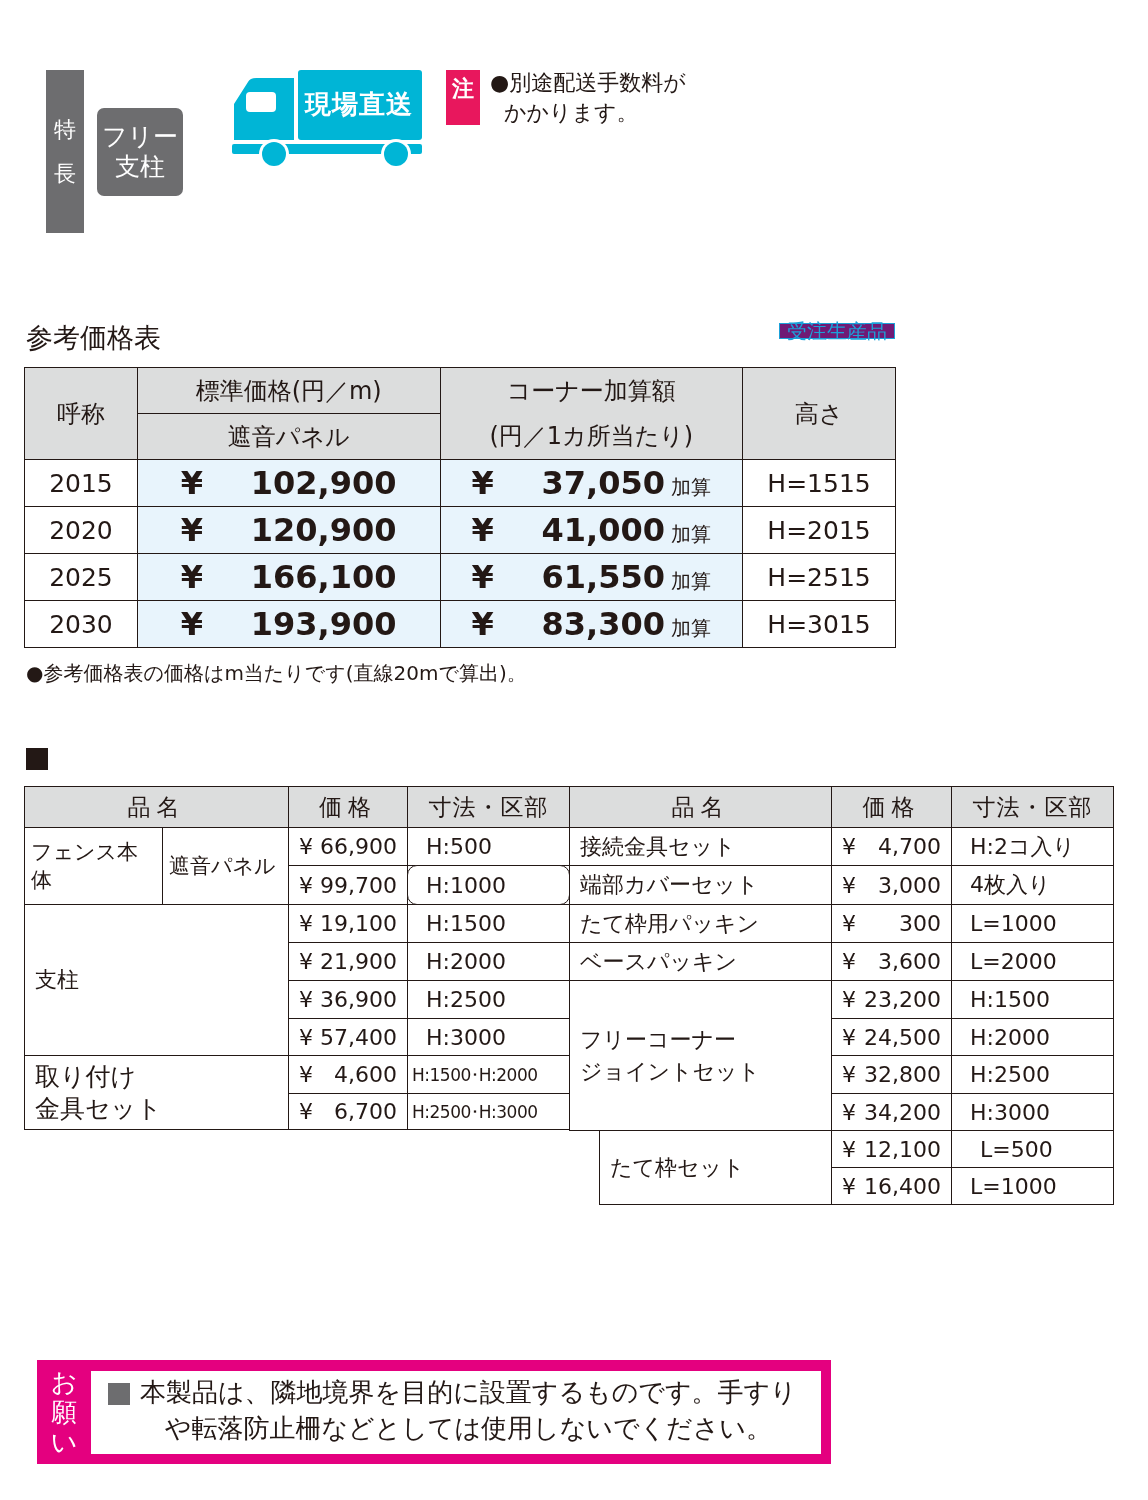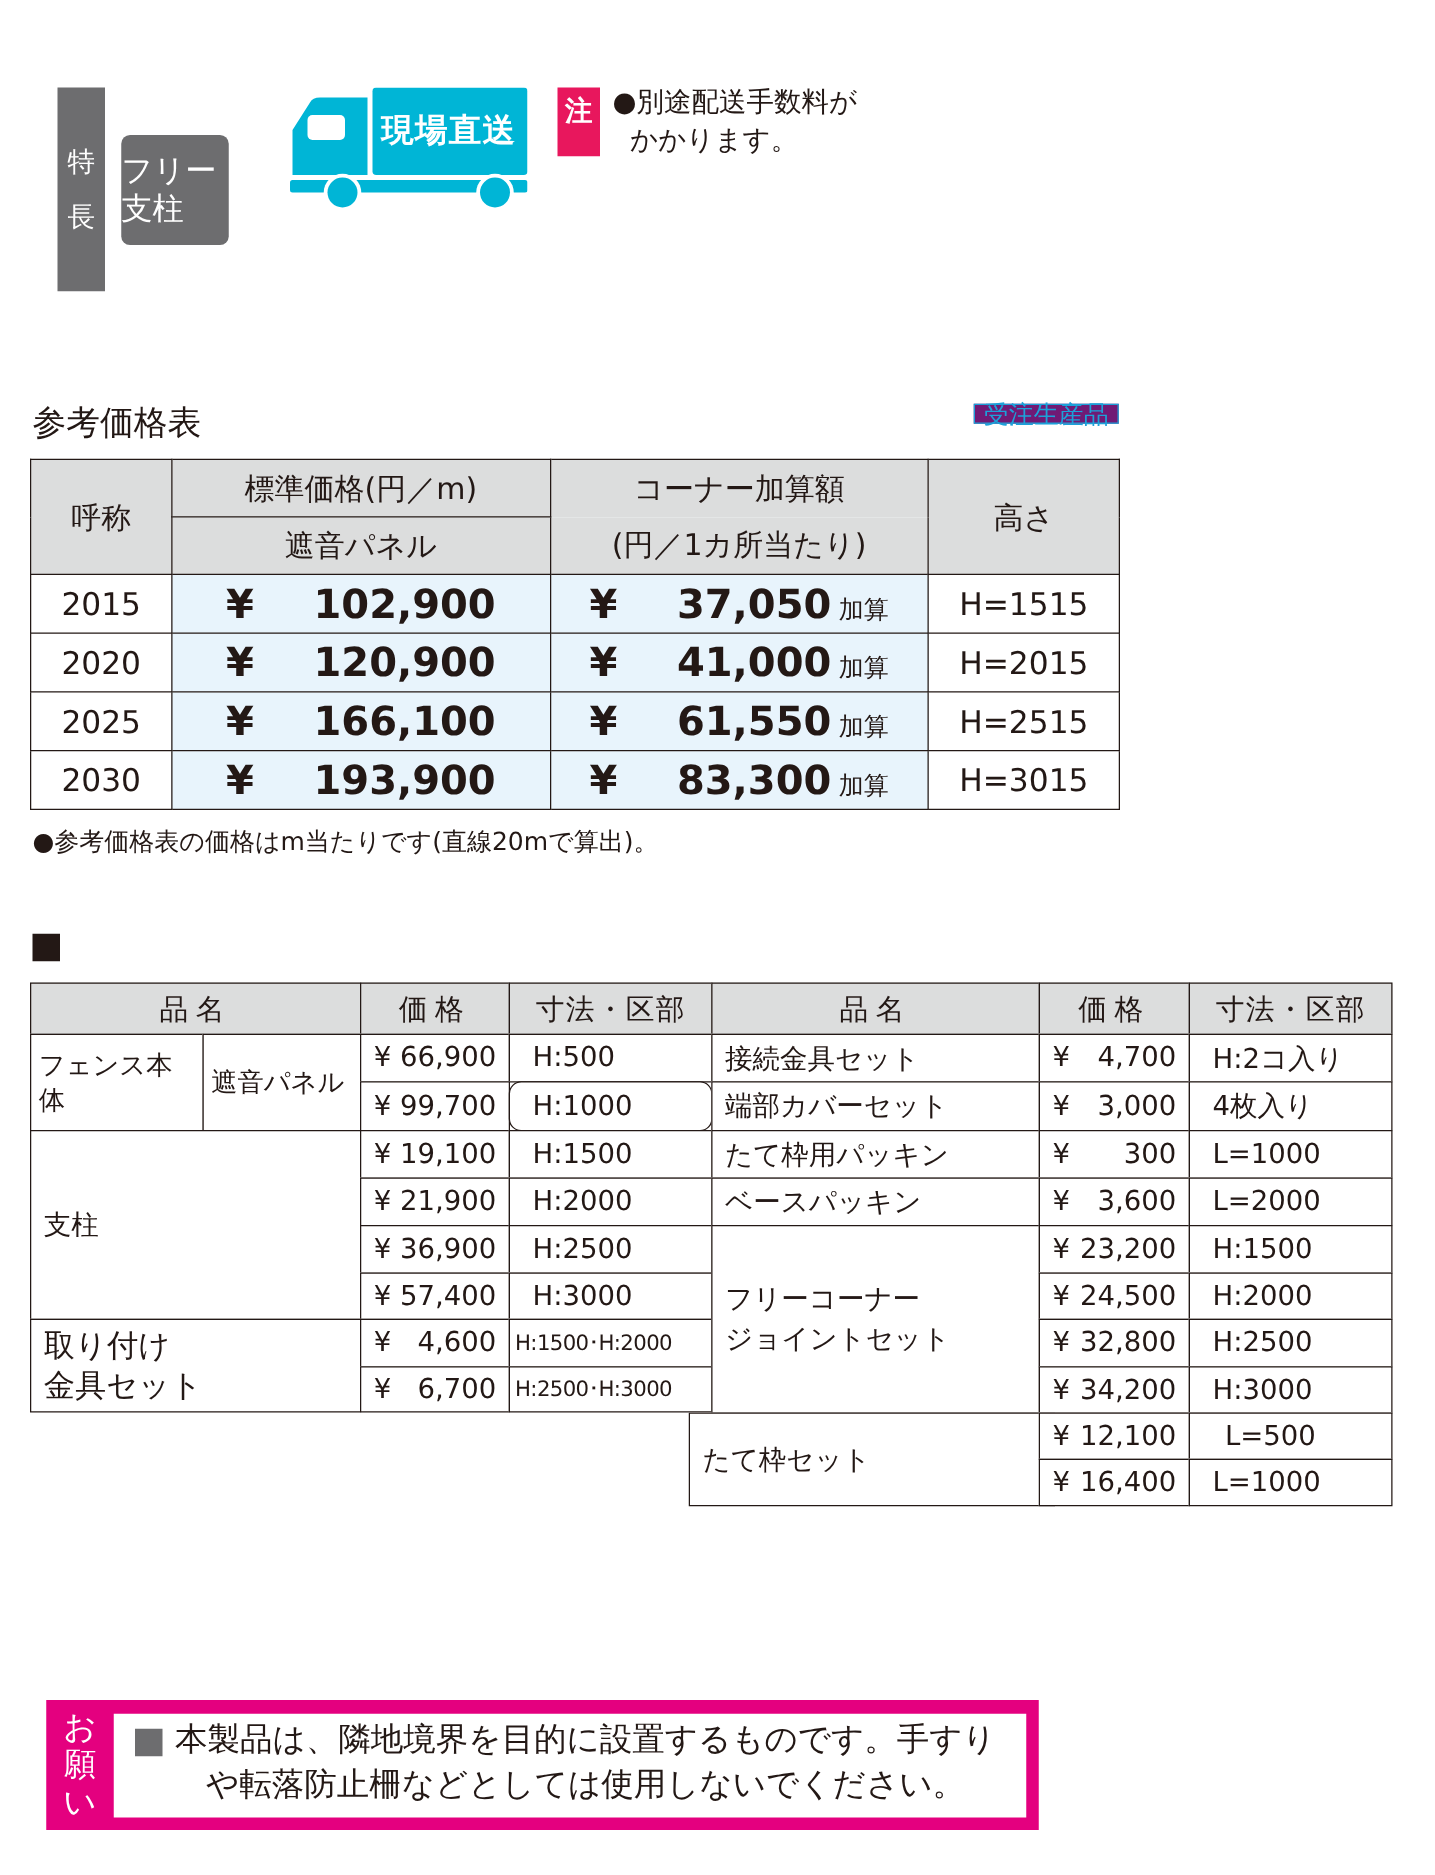--- a/index.html
+++ b/index.html
@@ -4,21 +4,21 @@
 <style>
   html, body { margin:0; padding:0; background:#ffffff; }
   body { width:1148px; height:1500px; position:relative; overflow:hidden;
          font-family:"DejaVu Sans","Liberation Sans",sans-serif; color:#231815; }
   .abs { position:absolute; }
 
   
   .feat-bar { left:46px; top:70px; width:38px; height:163px; background:#6d6d6f; color:#fff;
     display:flex; flex-direction:column; align-items:center; justify-content:center; gap:14px; font-size:22px; }
   .feat-badge { left:97px; top:108px; width:86px; height:88px; background:#6d6d6f; border-radius:7px; color:#fff;
-    display:flex; flex-direction:column; justify-content:center; font-size:25px; line-height:30px; }
+    display:flex; flex-direction:column; align-items:center; justify-content:center; font-size:25px; line-height:30px; }
   .truck { left:232px; top:70px; width:190px; height:100px; }
   .truck-label { left:298px; top:84px; width:122px; height:40px; color:#fff; font-size:26px; font-weight:bold;
     display:flex; align-items:center; justify-content:center; letter-spacing:1px; }
   .note-tag { left:446px; top:70px; width:34px; height:55px; background:#e8175d; color:#fff; font-size:22px; font-weight:bold;
     display:flex; justify-content:center; padding-top:4px; box-sizing:border-box; }
   .note-text { left:490px; top:68px; font-size:22px; line-height:30px; white-space:pre; }
 
   
   .section-title { font-size:27px; left:26px; top:320px; }
   .made-to-order { left:779px; top:323px; width:116px; height:16px; border:1.5px solid #1ca1d9; background:#701a75;
@@ -231,21 +231,21 @@
       <span>¥</span>
       <span>32,800</span>
     </div>
   <div class="grid-cell" style="left:951px;top:1055px;width:163px;height:39px;padding-left:18px;">H:2500</div>
   <div class="grid-cell num" style="left:831px;top:1093px;width:121px;height:38px;">
       <span>¥</span>
       <span>34,200</span>
     </div>
   <div class="grid-cell" style="left:951px;top:1093px;width:163px;height:38px;padding-left:18px;">H:3000</div>
 
-  <div class="grid-cell" style="left:551px;top:1130px;width:293px;height:75px;padding-left:10px;">たて枠セット</div>
+  <div class="grid-cell" style="left:599px;top:1130px;width:293px;height:75px;padding-left:10px;">たて枠セット</div>
   <div class="grid-cell num" style="left:831px;top:1130px;width:121px;height:38px;">
       <span>¥</span>
       <span>12,100</span>
     </div>
   <div class="grid-cell" style="left:951px;top:1130px;width:163px;height:38px;padding-left:28px;">L=500</div>
   <div class="grid-cell num" style="left:831px;top:1167px;width:121px;height:38px;">
       <span>¥</span>
       <span>16,400</span>
     </div>
   <div class="grid-cell" style="left:951px;top:1167px;width:163px;height:38px;padding-left:18px;">L=1000</div>

